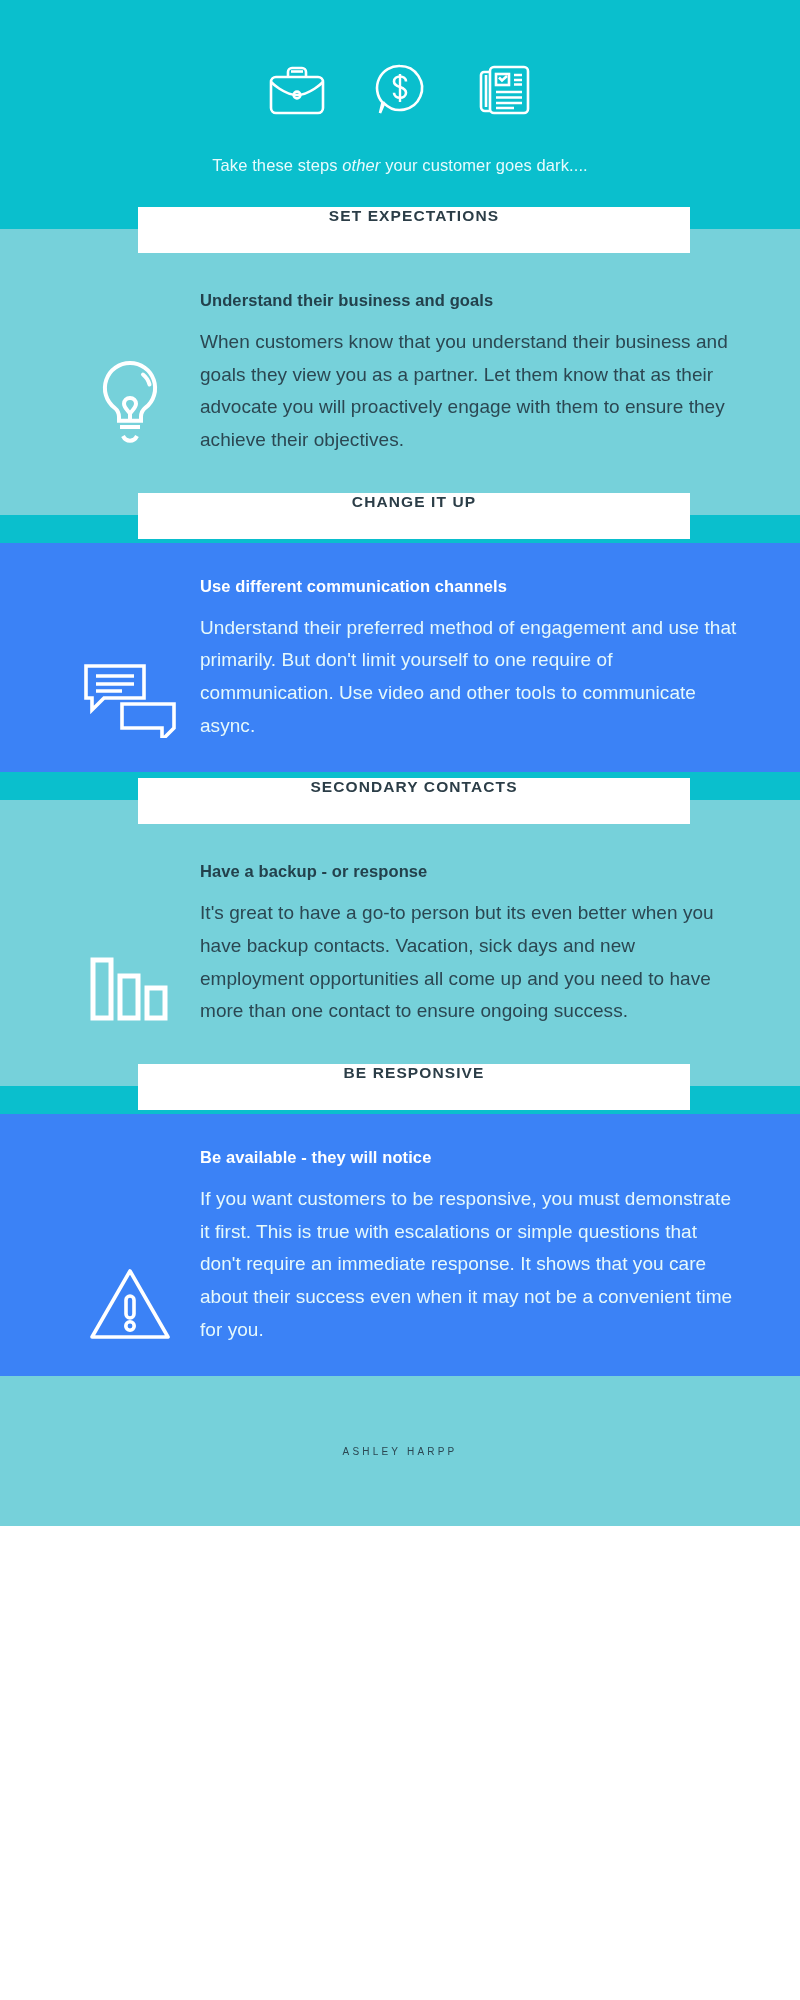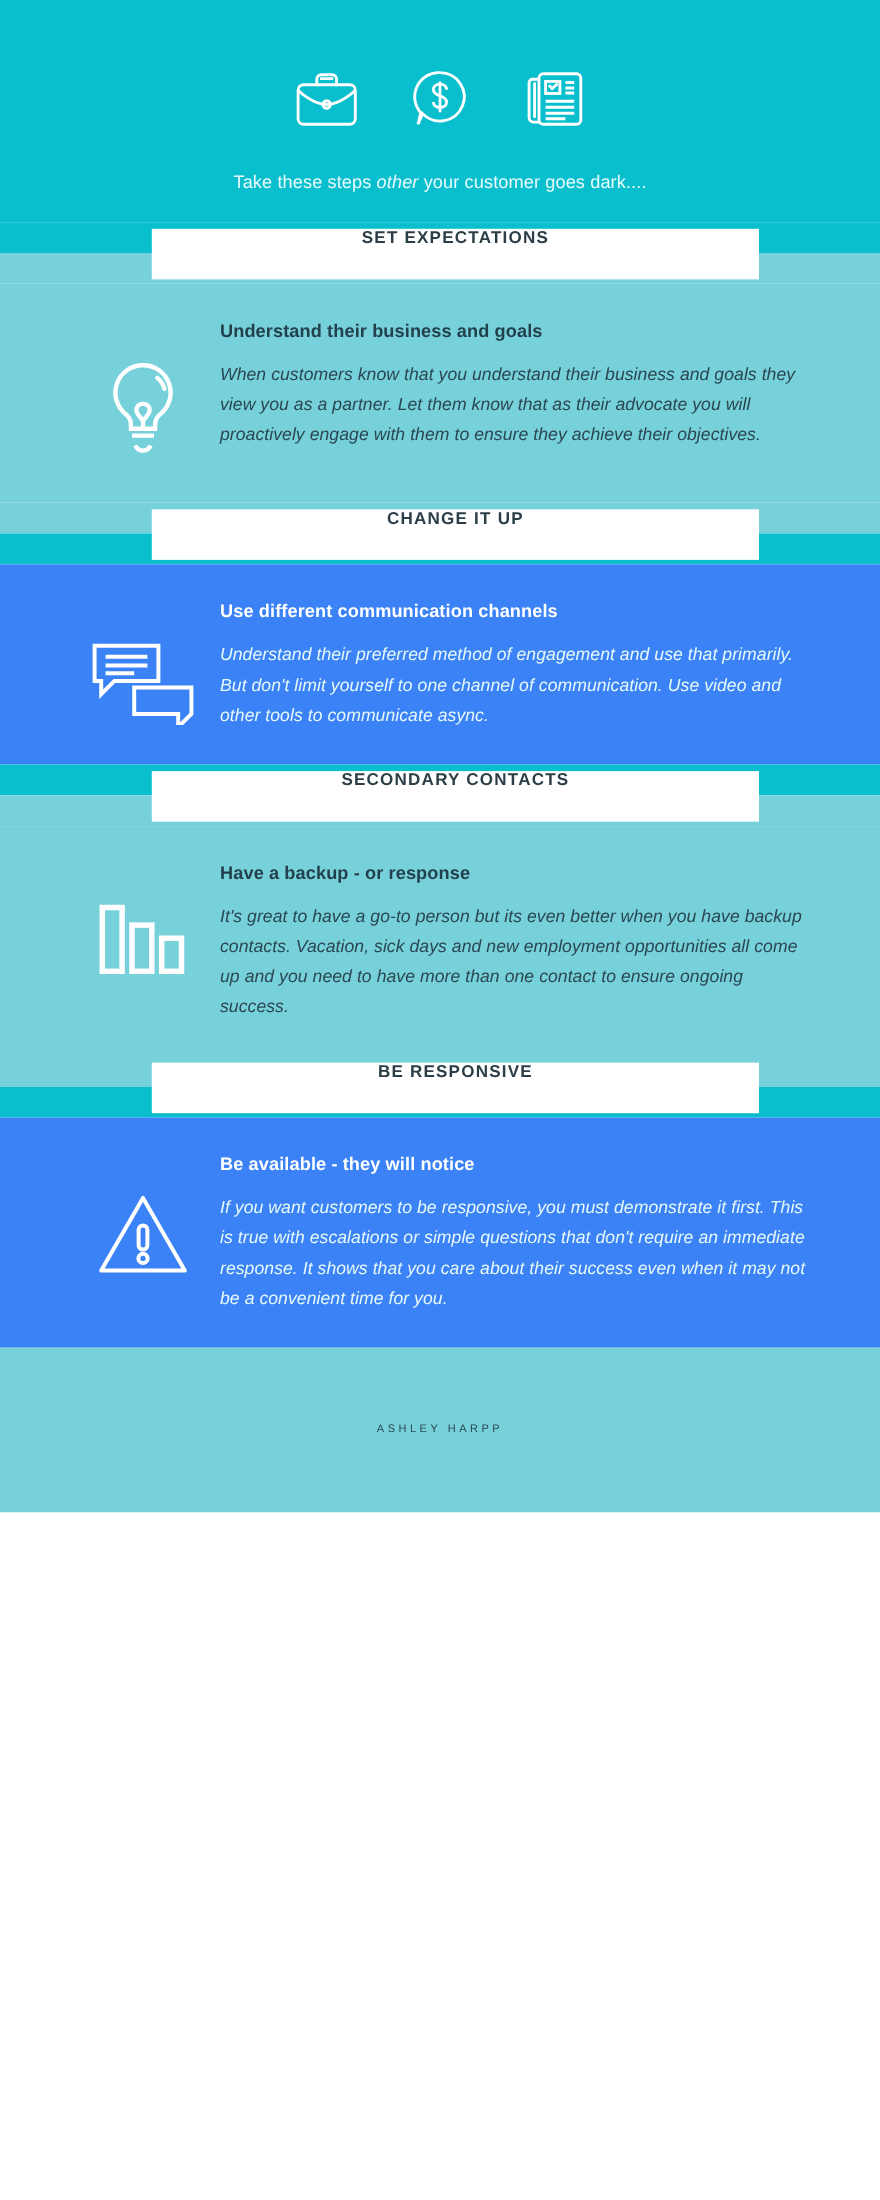--- a/index.html
+++ b/index.html
@@ -82,43 +82,42 @@
   .banner-text {
     color: #2B3D47;
     font-size: 15.5px;
     font-weight: bold;
     letter-spacing: 1.1px;
     text-transform: uppercase;
   }
 
   .section-body {
     display: flex;
-    align-items: flex-start;
+    align-items: flex-end;
     padding: 34px 54px 30px 60px;
   }
   .icon-col {
     width: 140px;
     flex: 0 0 140px;
     display: flex;
     justify-content: center;
     padding-top: 34px;
   }
   .text-col { flex: 1; padding-right: 6px; }
 
   .sec-head {
     font-size: 16.5px;
     font-weight: bold;
     letter-spacing: 0.1px;
     margin-bottom: 16px;
   }
   .sec-body {
-    font-size: 16px;
+    font-size: 19px;
     line-height: 1.72;
     letter-spacing: 0.05px;
-    font-style: italic;
   }
   .section.light .sec-head { color: #23414C; }
   .section.light .sec-body { color: #2B4752; }
   .section.dark  .sec-head { color: #ffffff; }
   .section.dark  .sec-body { color: #E6F9FB; }
 
   
   .sec-icon { display: block; }
 
   
@@ -227,21 +226,21 @@
         <span class="sec-icon">
           <svg width="96" height="78" viewBox="0 0 96 78" fill="none" stroke="#ffffff" stroke-width="3.6">
             <path d="M4 6 H62 V38 H22 L10 50 V38 H4 Z"></path>
             <path d="M14 16 H52 M14 24 H52 M14 31 H40"></path>
             <path d="M40 44 H92 V68 L80 80 V68 H40 Z"></path>
           </svg>
         </span>
       </div>
       <div class="text-col">
         <div class="sec-head">Use different communication channels</div>
-        <div class="sec-body">Understand their preferred method of engagement and use that primarily. But don't limit yourself to one channel of communication. Use video and other tools to communicate async.</div>
+        <div class="sec-body">Understand their preferred method of engagement and use that primarily. But don't limit yourself to one require of communication. Use video and other tools to communicate async.</div>
       </div>
     </div>
   </div>
 
   <div class="band-split">
     <div class="upper" style="background:#0ABFCD"></div>
     <div class="lower" style="background:#76D1DA"></div>
     <div class="banner">
       <span class="banner-text">SECONDARY CONTACTS</span>
     </div>

